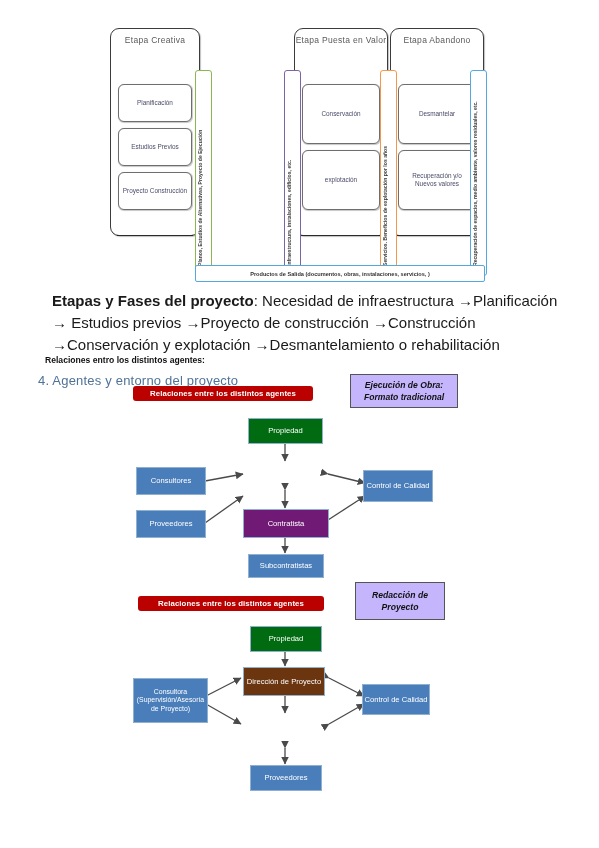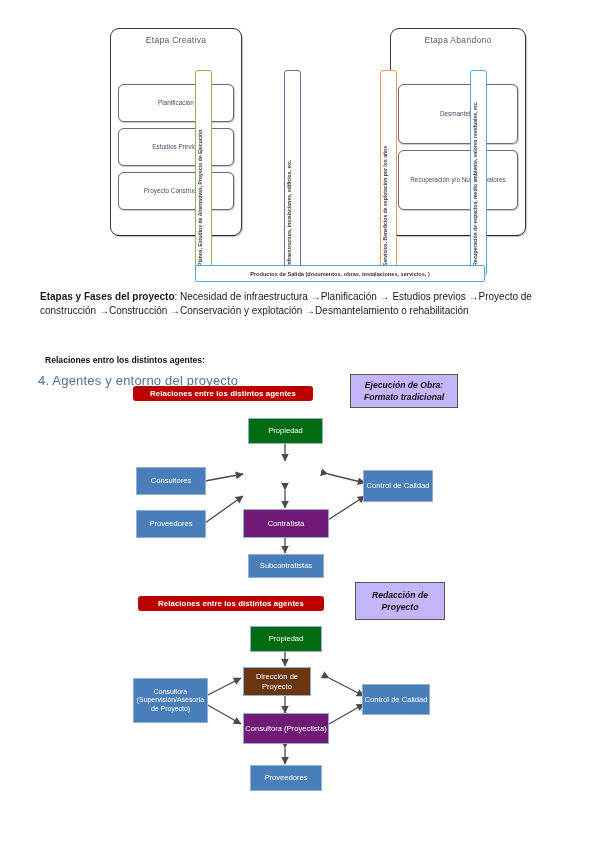--- a/index.html
+++ b/index.html
@@ -9,21 +9,20 @@
     position:relative;overflow:hidden;
   }
 
   
   #lifecycle{position:absolute;left:110px;top:28px;width:382px;height:252px;}
 
   .stage-col{
     position:absolute;top:0;height:206px;
     border:1.6px solid #3b3b3b;border-radius:9px;background:#fff;
     box-shadow:1px 1px 1px rgba(0,0,0,.25);
-    padding-left:42px;
   }
   .stage-title{
     position:absolute;left:0;right:0;top:6px;text-align:center;
     font-size:8.5px;color:#5a5a5a;line-height:11px;letter-spacing:.3px;
   }
   .phase-box{
     position:absolute;left:7px;right:7px;
     border:1.1px solid #6e6e6e;border-radius:6px;background:#fff;
     display:flex;align-items:center;justify-content:center;text-align:center;
     font-size:6.4px;color:#4a4a6a;line-height:8px;padding:1px 2px;
@@ -48,22 +47,22 @@
 
   #outputs-bar{
     position:absolute;left:85px;top:237px;width:290px;height:17px;
     border:1.4px solid #55a8dd;border-radius:2px;background:#fff;
     display:flex;align-items:center;justify-content:center;
     font-size:5.6px;font-weight:bold;color:#333;box-sizing:border-box;
   }
 
   
   .para{
-    position:absolute;left:40px;width:520px;
-    font-size:10px;color:#1a1a1a;line-height:14px;
+    position:absolute;left:52px;width:520px;
+    font-size:15px;color:#1a1a1a;line-height:22px;
   }
   .para b{font-weight:bold;}
   #heading4{
     position:absolute;left:38px;top:333px;
     font-size:13px;color:#4f7297;letter-spacing:.2px;font-weight:normal;margin-top:40px;
   }
   #sub-rel{
     position:absolute;left:45px;top:355px;
     font-size:8.6px;color:#111;font-weight:bold;
   }
@@ -100,20 +99,26 @@
 
   <div class="stage-col" style="left:0px;width:88px;">
     <div class="stage-title">Etapa Creativa</div>
     <div class="phase-box" style="top:55px;height:38px;">Planificación</div>
     <div class="phase-box" style="top:99px;height:38px;">Estudios Previos</div>
     <div class="phase-box" style="top:143px;height:38px;">Proyecto Construcción</div>
     <div class="baseline"></div>
   </div>
 
 
+  <div class="stage-col" style="left:184px;width:92px;">
+    <div class="stage-title">Etapa Puesta en Valor</div>
+    <div class="phase-box" style="top:55px;height:60px;">Conservación</div>
+    <div class="phase-box" style="top:121px;height:60px;">explotación</div>
+    <div class="baseline"></div>
+  </div>
 
   <div class="stage-col" style="left:280px;width:92px;">
     <div class="stage-title">Etapa Abandono</div>
     <div class="phase-box" style="top:55px;height:60px;">Desmantelar</div>
     <div class="phase-box" style="top:121px;height:60px;">Recuperación y/o Nuevos valores</div>
     <div class="baseline"></div>
   </div>
 
   <div class="vbar" style="left:85px;border-color:#8ab84e;">
     <span>Planos, Estudios de Alternativas, Proyecto de Ejecución</span>
@@ -184,18 +189,17 @@
       <line x1="219" y1="100" x2="254" y2="118"></line>
       <line x1="219" y1="146" x2="254" y2="126"></line>
       <line x1="175" y1="170" x2="175" y2="186"></line>
     </g>
   </svg>
 
   <div class="banner" style="left:28px;top:4px;width:186px;height:15px;">Relaciones entre los distintos agentes</div>
   <div class="titlebox" style="left:245px;top:4px;width:88px;height:36px;">Redacción de Proyecto</div>
 
   <div class="node green" style="left:140px;top:48px;width:72px;height:26px;">Propiedad</div>
-  <div class="node brown" style="left:133px;top:89px;width:68px;height:29px;">Dirección de Proyecto</div>
-  <div class="node red" style="left:133px;top:135px;width:86px;height:31px;">Consultora (Proyectista)</div>
+  <div class="node brown" style="left:133px;top:89px;width:82px;height:29px;">Dirección de Proyecto</div>
   <div class="node blue" style="left:23px;top:100px;width:75px;height:45px;font-size:6.9px;line-height:8.6px;">Consultora (Supervisión/Asesoría de Proyecto)</div>
   <div class="node blue" style="left:252px;top:106px;width:68px;height:31px;">Control de Calidad</div>
   <div class="node blue" style="left:140px;top:187px;width:72px;height:26px;">Proveedores</div>
 </div>
 
 </body></html>

